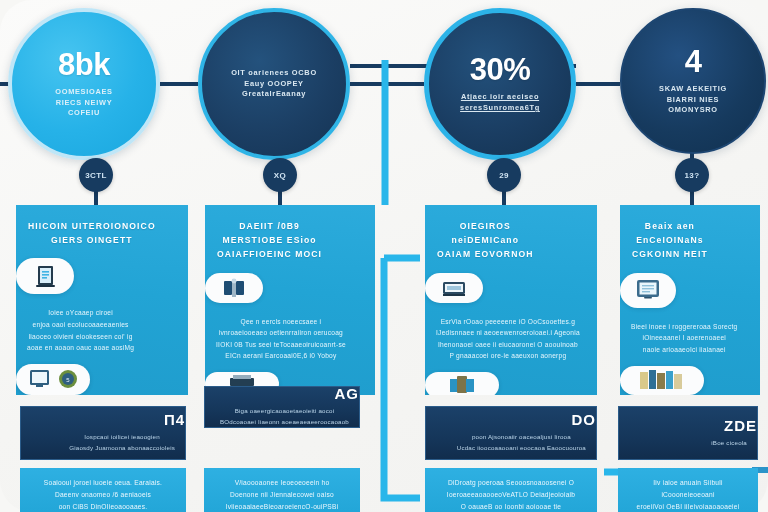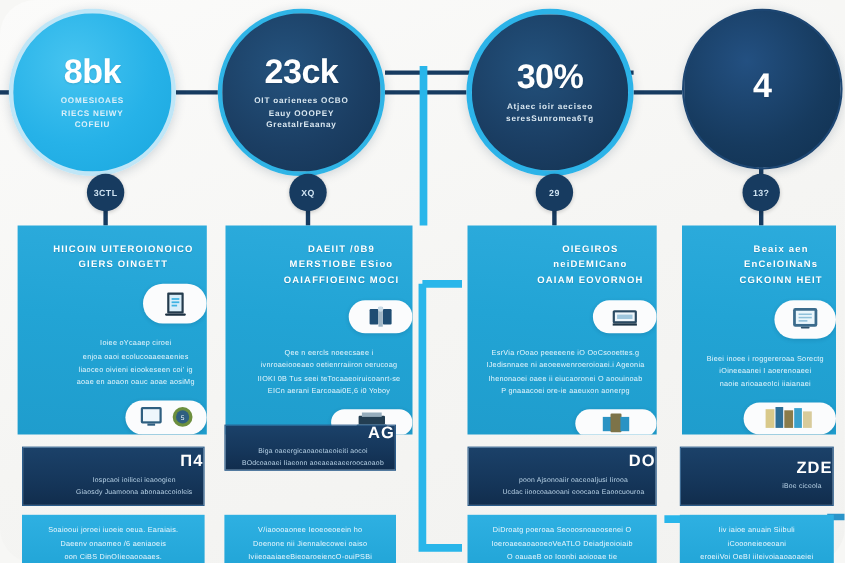--- a/index.html
+++ b/index.html
@@ -110,21 +110,21 @@
     box-shadow: 0 1px 4px rgba(0,0,0,0.2);
   }
 
   
   .card {
     position: absolute;
     background: linear-gradient(185deg, #2cabdc 0%, #22a4d5 45%, #1f9dcd 100%);
     box-sizing: border-box;
     display: flex;
     flex-direction: column;
-    align-items: flex-end;
+    align-items: flex-start;
     padding-top: 14px;
     overflow: hidden;
   }
   .card-title {
     color: #ffffff;
     font-size: 8.6px;
     font-weight: bold;
     letter-spacing: 1.1px;
     line-height: 1.65;
     text-align: center;
@@ -247,34 +247,36 @@
   <div class="circle-row">
 
     <div class="circle c1">
       <div class="big">8bk</div>
       <div class="sub" style="white-space:pre-line;">OOMESIOAES
 RIECS NEIWY
 COFEIU</div>
     </div>
 
     <div class="circle c2">
-      <div class="big">23ck</div>
       <div class="sub" style="white-space:pre-line;text-align:center;">OIT oarienees OCBO
 Eauy OOOPEY
 GreatalrEaanay</div>
     </div>
 
     <div class="circle c3">
       <div class="big">30%</div>
-      <div class="sub" style="white-space:pre-line;">Atjaec ioir aeciseo
+      <div class="sub" style="white-space:pre-line;text-decoration:underline;">Atjaec ioir aeciseo
 seresSunromea6Tg</div>
     </div>
 
     <div class="circle c4">
       <div class="big">4</div>
+      <div class="sub" style="white-space:pre-line;">SKAW AEKEITIG
+BIARRI NIES
+OMONYSRO</div>
     </div>
   </div>
 
   <div class="node" style="left:79px;  top:158px;">
     <span>3CTL</span>
   </div>
   <div class="node" style="left:263px; top:158px;">
     <span>XQ</span>
   </div>
   <div class="node" style="left:487px; top:158px;">

